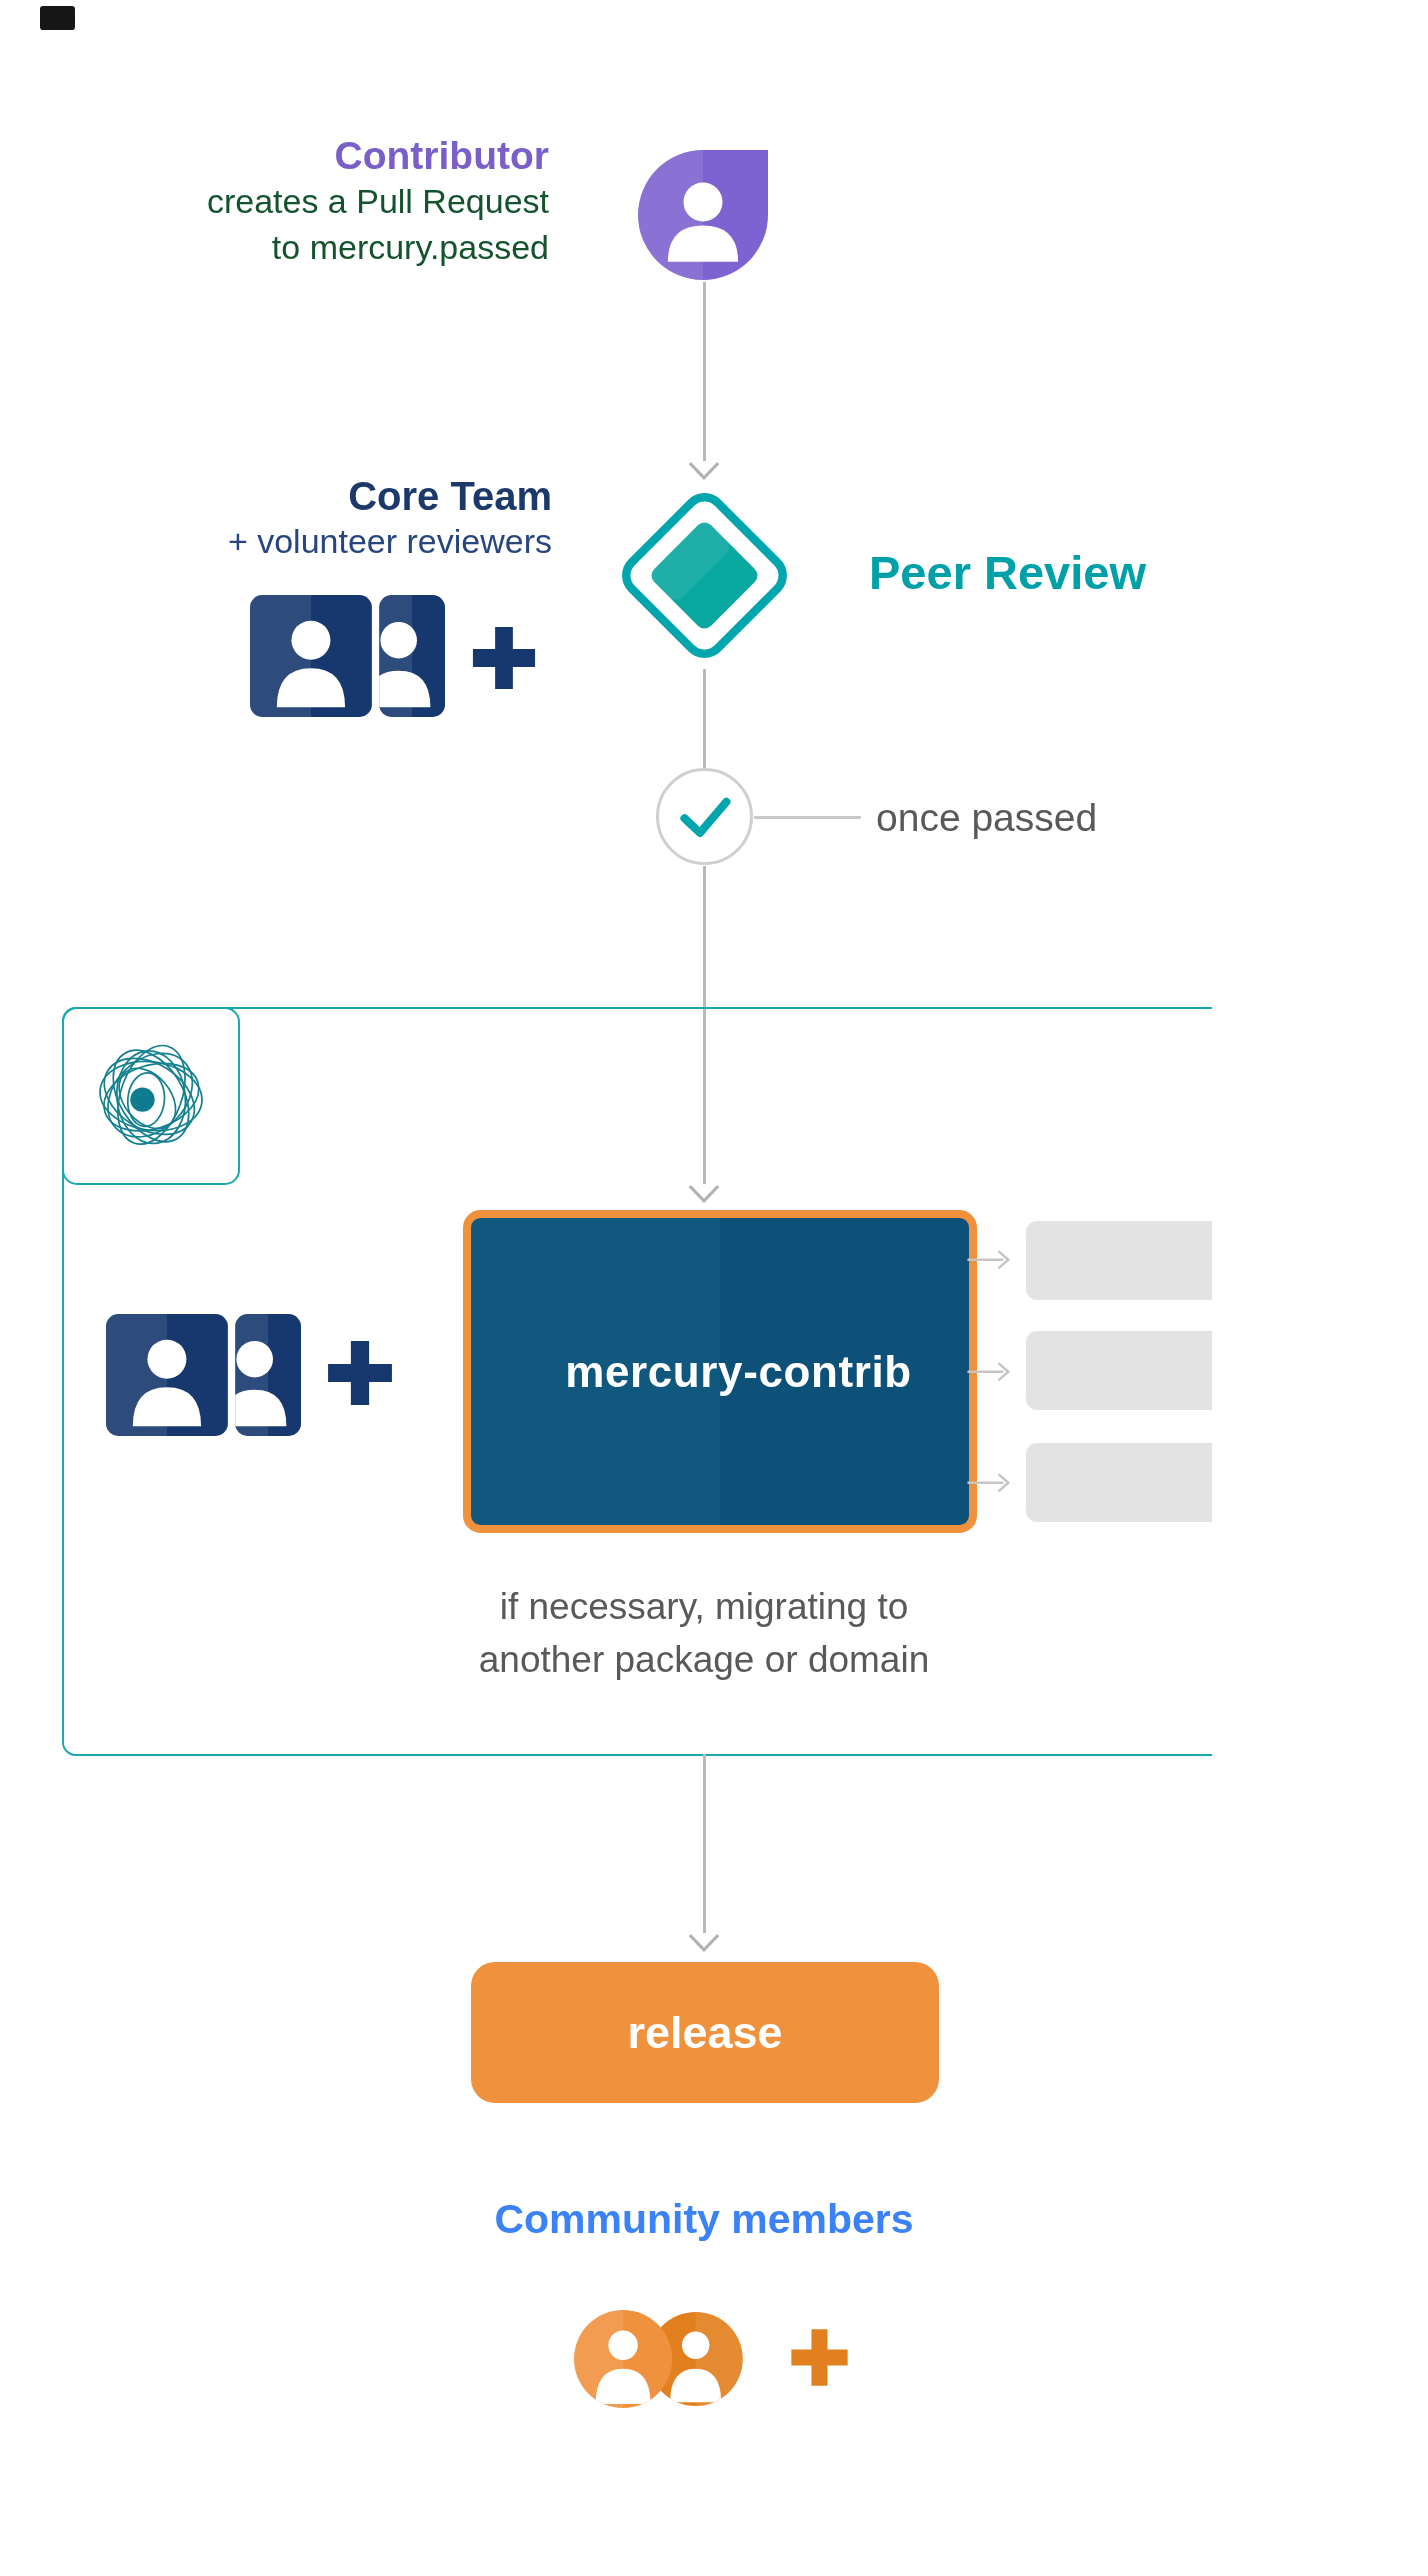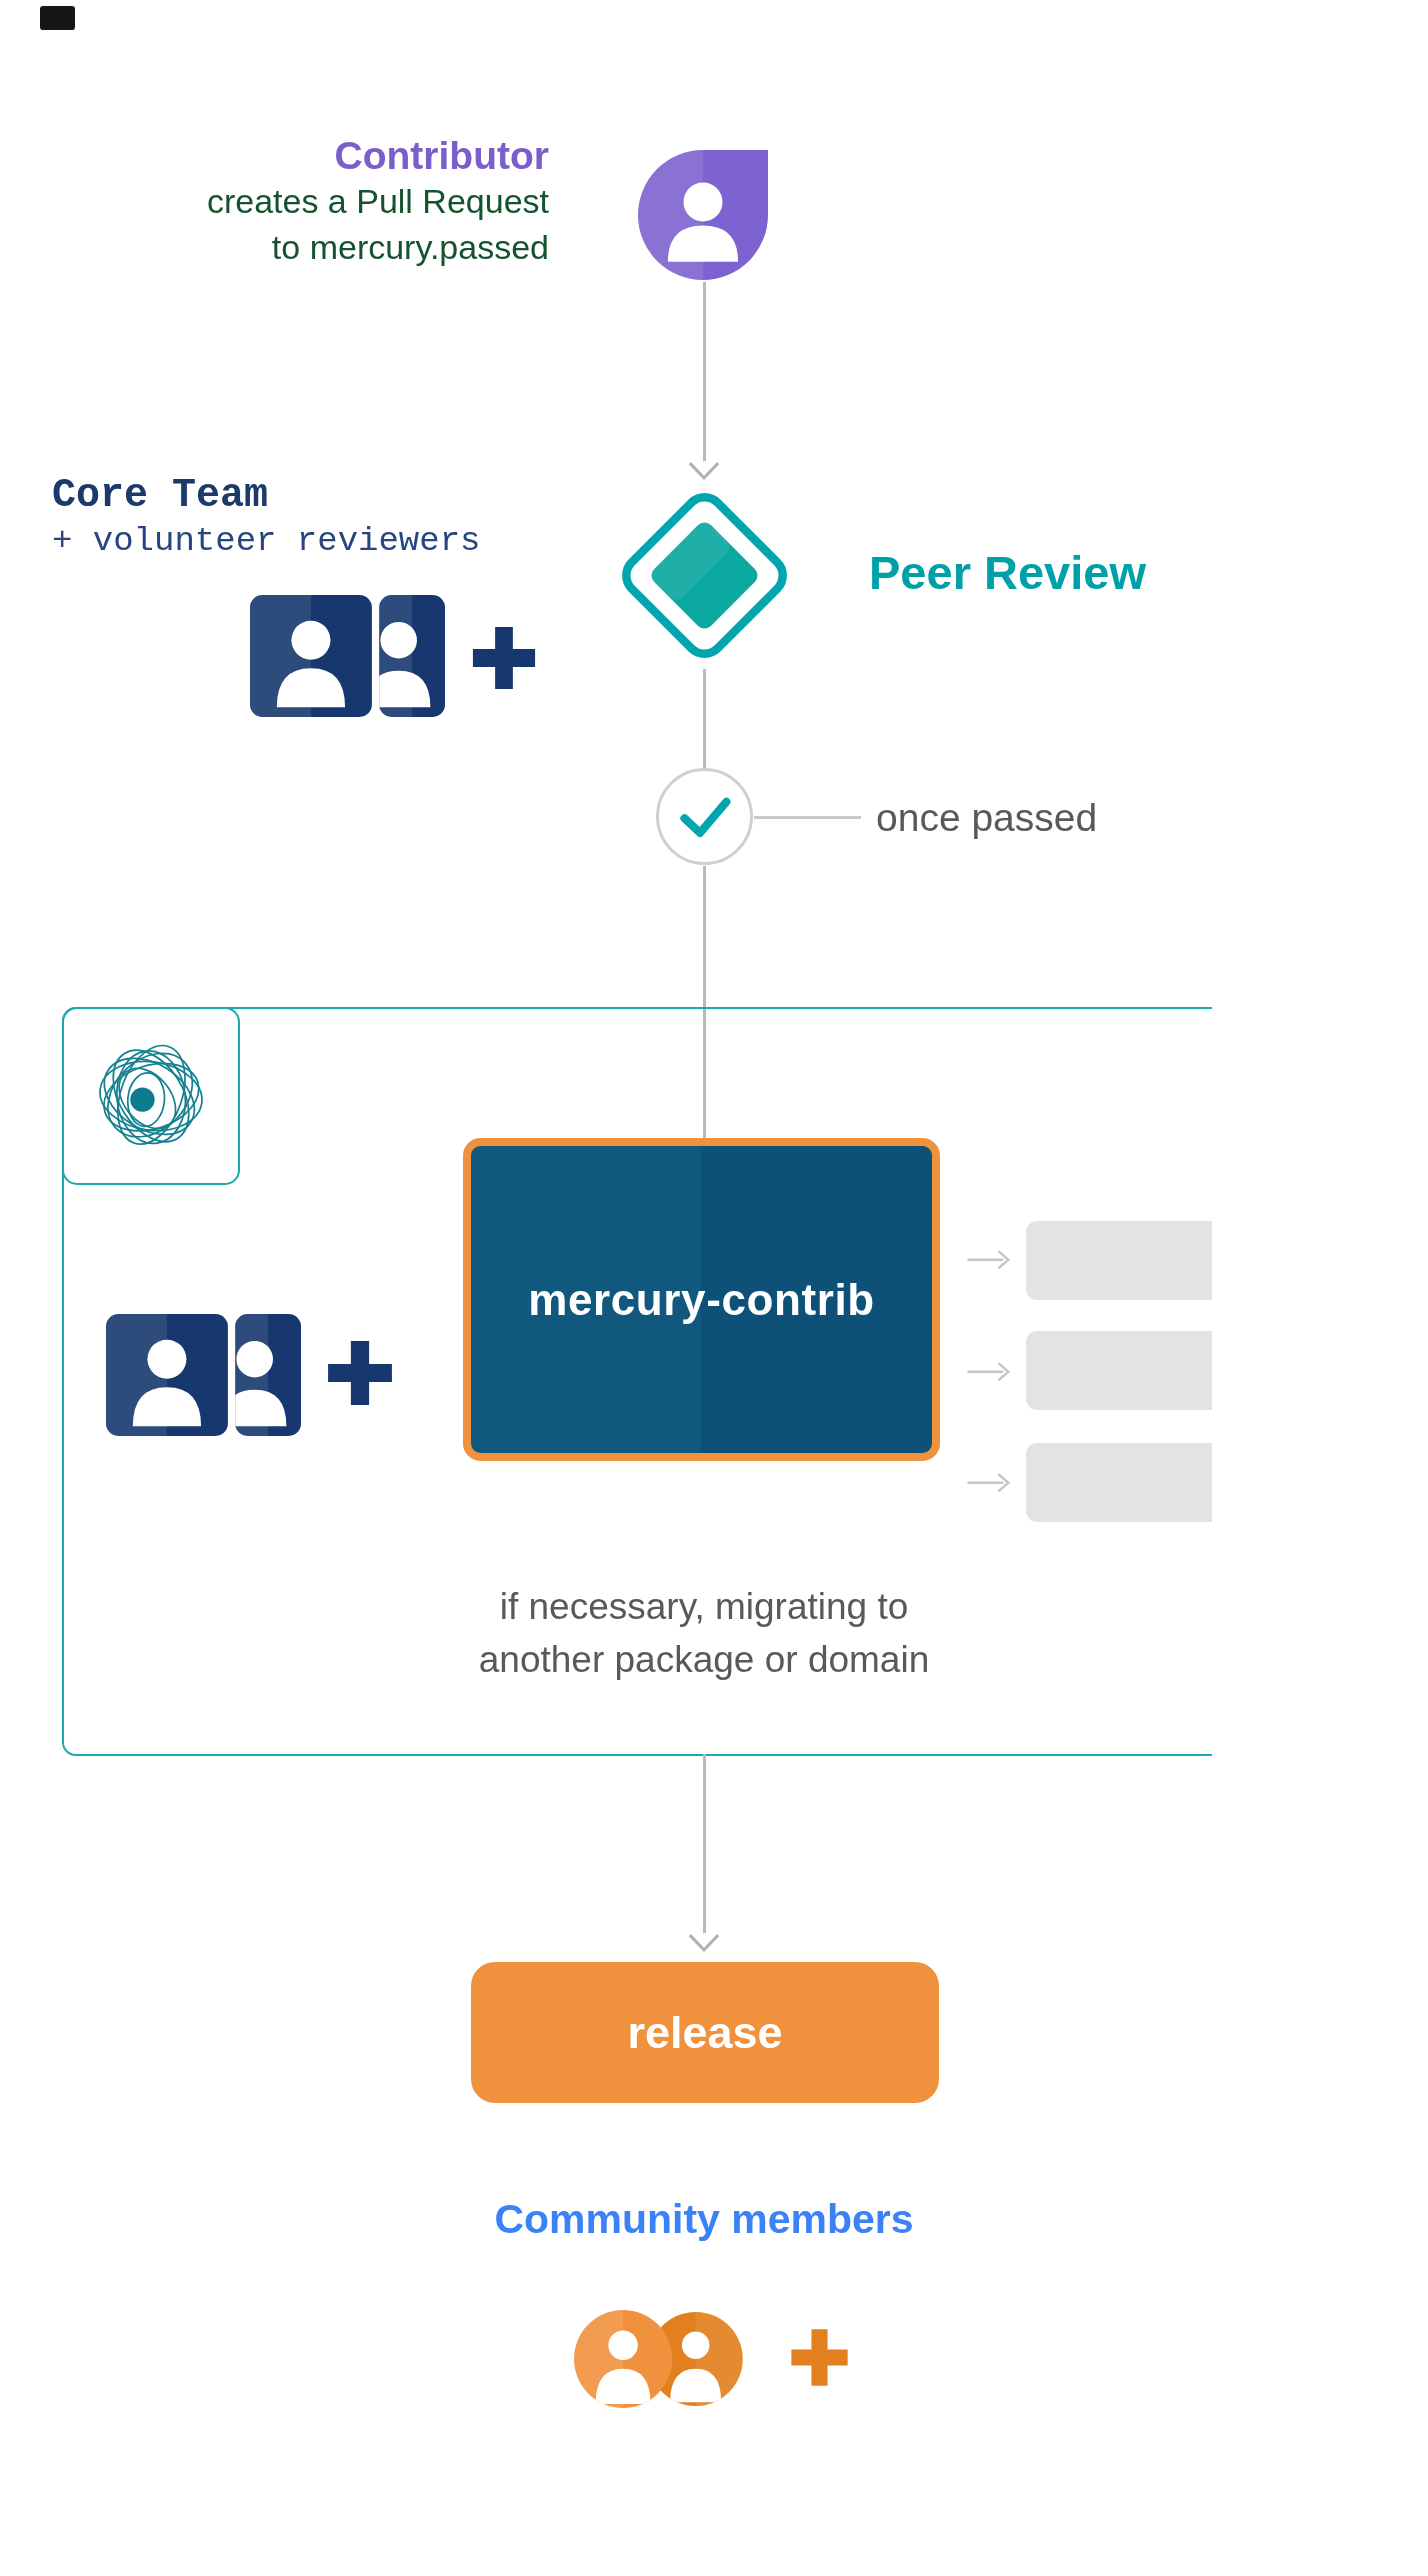--- a/index.html
+++ b/index.html
@@ -17,21 +17,21 @@
 
   
   .contrib-text{left:52px;top:134px;width:497px;text-align:right;}
   .contrib-title{font-size:39px;font-weight:bold;color:#7a5fc9;line-height:1.15;margin:0;}
   .contrib-sub{font-size:34px;color:#14532d;line-height:1.35;margin:0;}
   .contrib-icon{left:638px;top:150px;width:130px;height:130px;}
 
   
   .diamond{left:611px;top:482px;width:187px;height:187px;}
   .peer-label{left:869px;top:545px;font-size:47px;font-weight:bold;color:#00a0a8;}
-  .core-text{left:52px;top:473px;width:500px;text-align:left;font-family:Liberation Mono, monospace;}
+  .core-text{left:52px;top:473px;width:500px;text-align:right;}
   .core-title{font-size:40px;font-weight:bold;color:#1b3a6b;line-height:1.15;margin:0;}
   .core-sub{font-size:34px;color:#27457e;line-height:1.35;margin:0;}
   .team-icons-1{left:250px;top:595px;width:195px;height:122px;}
   .team-plus-1{left:467px;top:621px;width:74px;height:74px;}
 
   
   .check-circle{
     left:656px;top:768px;width:91px;height:91px;
     border:3.1px solid #cfcfcf;border-radius:50%;background:#fff;
   }
@@ -44,24 +44,24 @@
   }
   .logo-box{
     left:62px;top:1007px;width:174px;height:174px;
     border:2.5px solid #1ba8ae;border-radius:15px;background:#ffffff;
     display:flex;align-items:center;justify-content:center;
   }
   .logo-svg{width:122px;height:122px;}
   .team-icons-2{left:106px;top:1314px;width:195px;height:122px;}
   .team-plus-2{left:322px;top:1335px;width:76px;height:76px;}
   .package-rect{
-    left:463px;top:1138px;width:461px;height:307px;
+    left:463px;top:1210px;width:461px;height:307px;
     border:8.7px solid #f0913d;border-radius:17.5px;
     background:linear-gradient(90deg,#11587f 50%,#0d5078 50%);
-    display:flex;align-items:center;justify-content:center;
+    display:flex;align-items:center;justify-content:center;padding-left:37px;
   }
   .package-label{font-size:44px;font-weight:bold;color:#ffffff;letter-spacing:0.6px;}
   .mini-arrow{left:965px;width:52px;height:27.5px;}
   .placeholder{
     left:1026px;width:262px;height:79px;border-radius:11.2px;background:#e3e3e3;
   }
   .box-caption{left:142px;top:1581px;width:1124px;text-align:center;
     font-size:37px;color:#58595b;line-height:1.42;}
 
   

